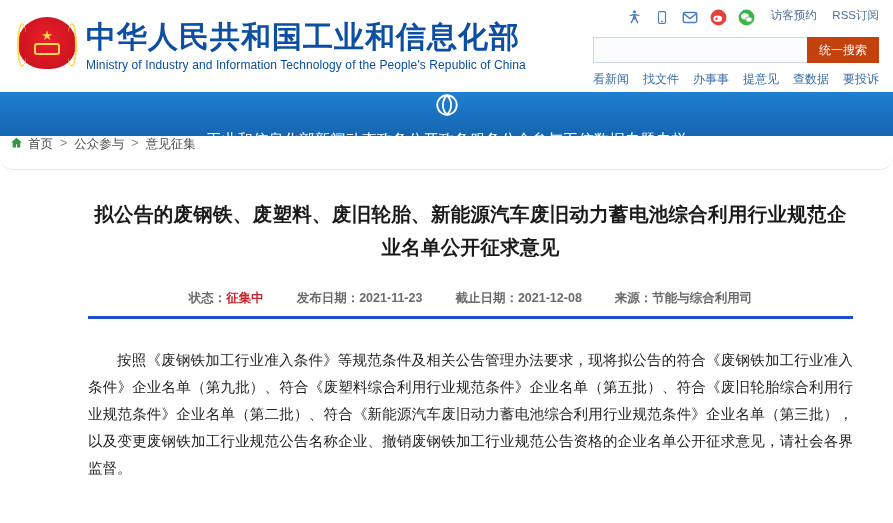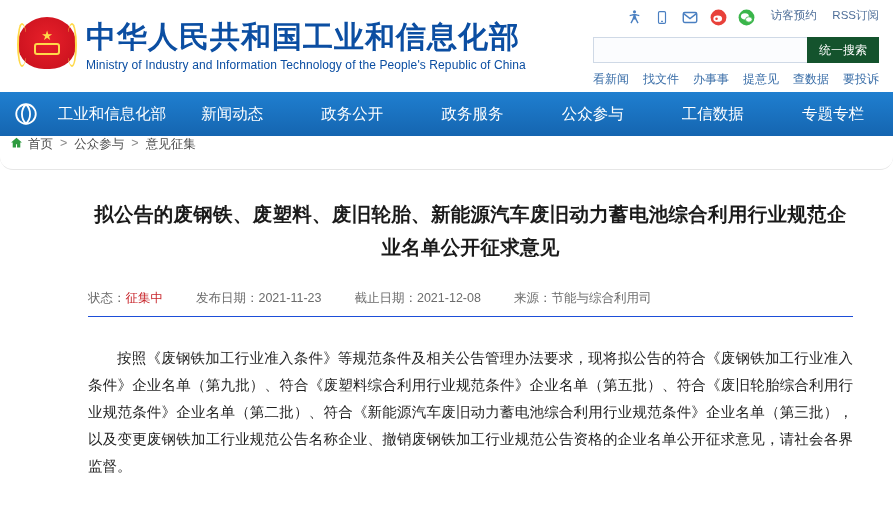--- a/index.html
+++ b/index.html
@@ -118,21 +118,21 @@
     border-right: none;
     outline: none;
     font-size: 12px;
     padding: 0 6px;
     background: #fbfcfe;
     color: #333;
   }
   .searchbar .sbtn {
     width: 72px;
     height: 26px;
-    background: #14532d;
+    background: #c2410c;
     color: #fff;
     font-size: 12px;
     border: none;
     cursor: pointer;
   }
   .quicklinks {
     margin-top: 8px;
     display: flex;
     justify-content: space-between;
     font-size: 12px;
@@ -140,20 +140,21 @@
   }
   .quicklinks span { cursor: pointer; }
 
   
   .navbar {
     height: 44px;
     background: linear-gradient(#1f7fd0, #1565b0);
     display: flex;
     align-items: center;
     color: #fff;
+    flex-direction: column;
   }
   .nav-logo {
     width: 52px;
     display: flex;
     align-items: center;
     justify-content: center;
   }
   .nav-logo svg { display: block; }
   .nav-items {
     flex: 1;
@@ -200,24 +201,25 @@
     font-size: 19.5px;
     font-weight: bold;
     color: #1a1a1a;
     text-align: center;
     line-height: 33px;
     letter-spacing: .3px;
   }
   .meta {
     margin-top: 26px;
     padding-bottom: 9px;
-    border-bottom: 1px solid #1d4ed8;
-    text-align: left;
+    border-bottom: 3px solid #1d4ed8;
+    text-align: center;
     font-size: 12.5px;
     color: #6b6b6b;
+    font-weight: bold;
   }
   .meta .label { color: #6b6b6b; }
   .meta .status-val { color: #c8262c; }
   .meta .gap { display: inline-block; width: 26px; }
 
   .body-text {
     margin-top: 28px;
     font-size: 14.5px;
     line-height: 27px;
     color: #1f1f1f;

